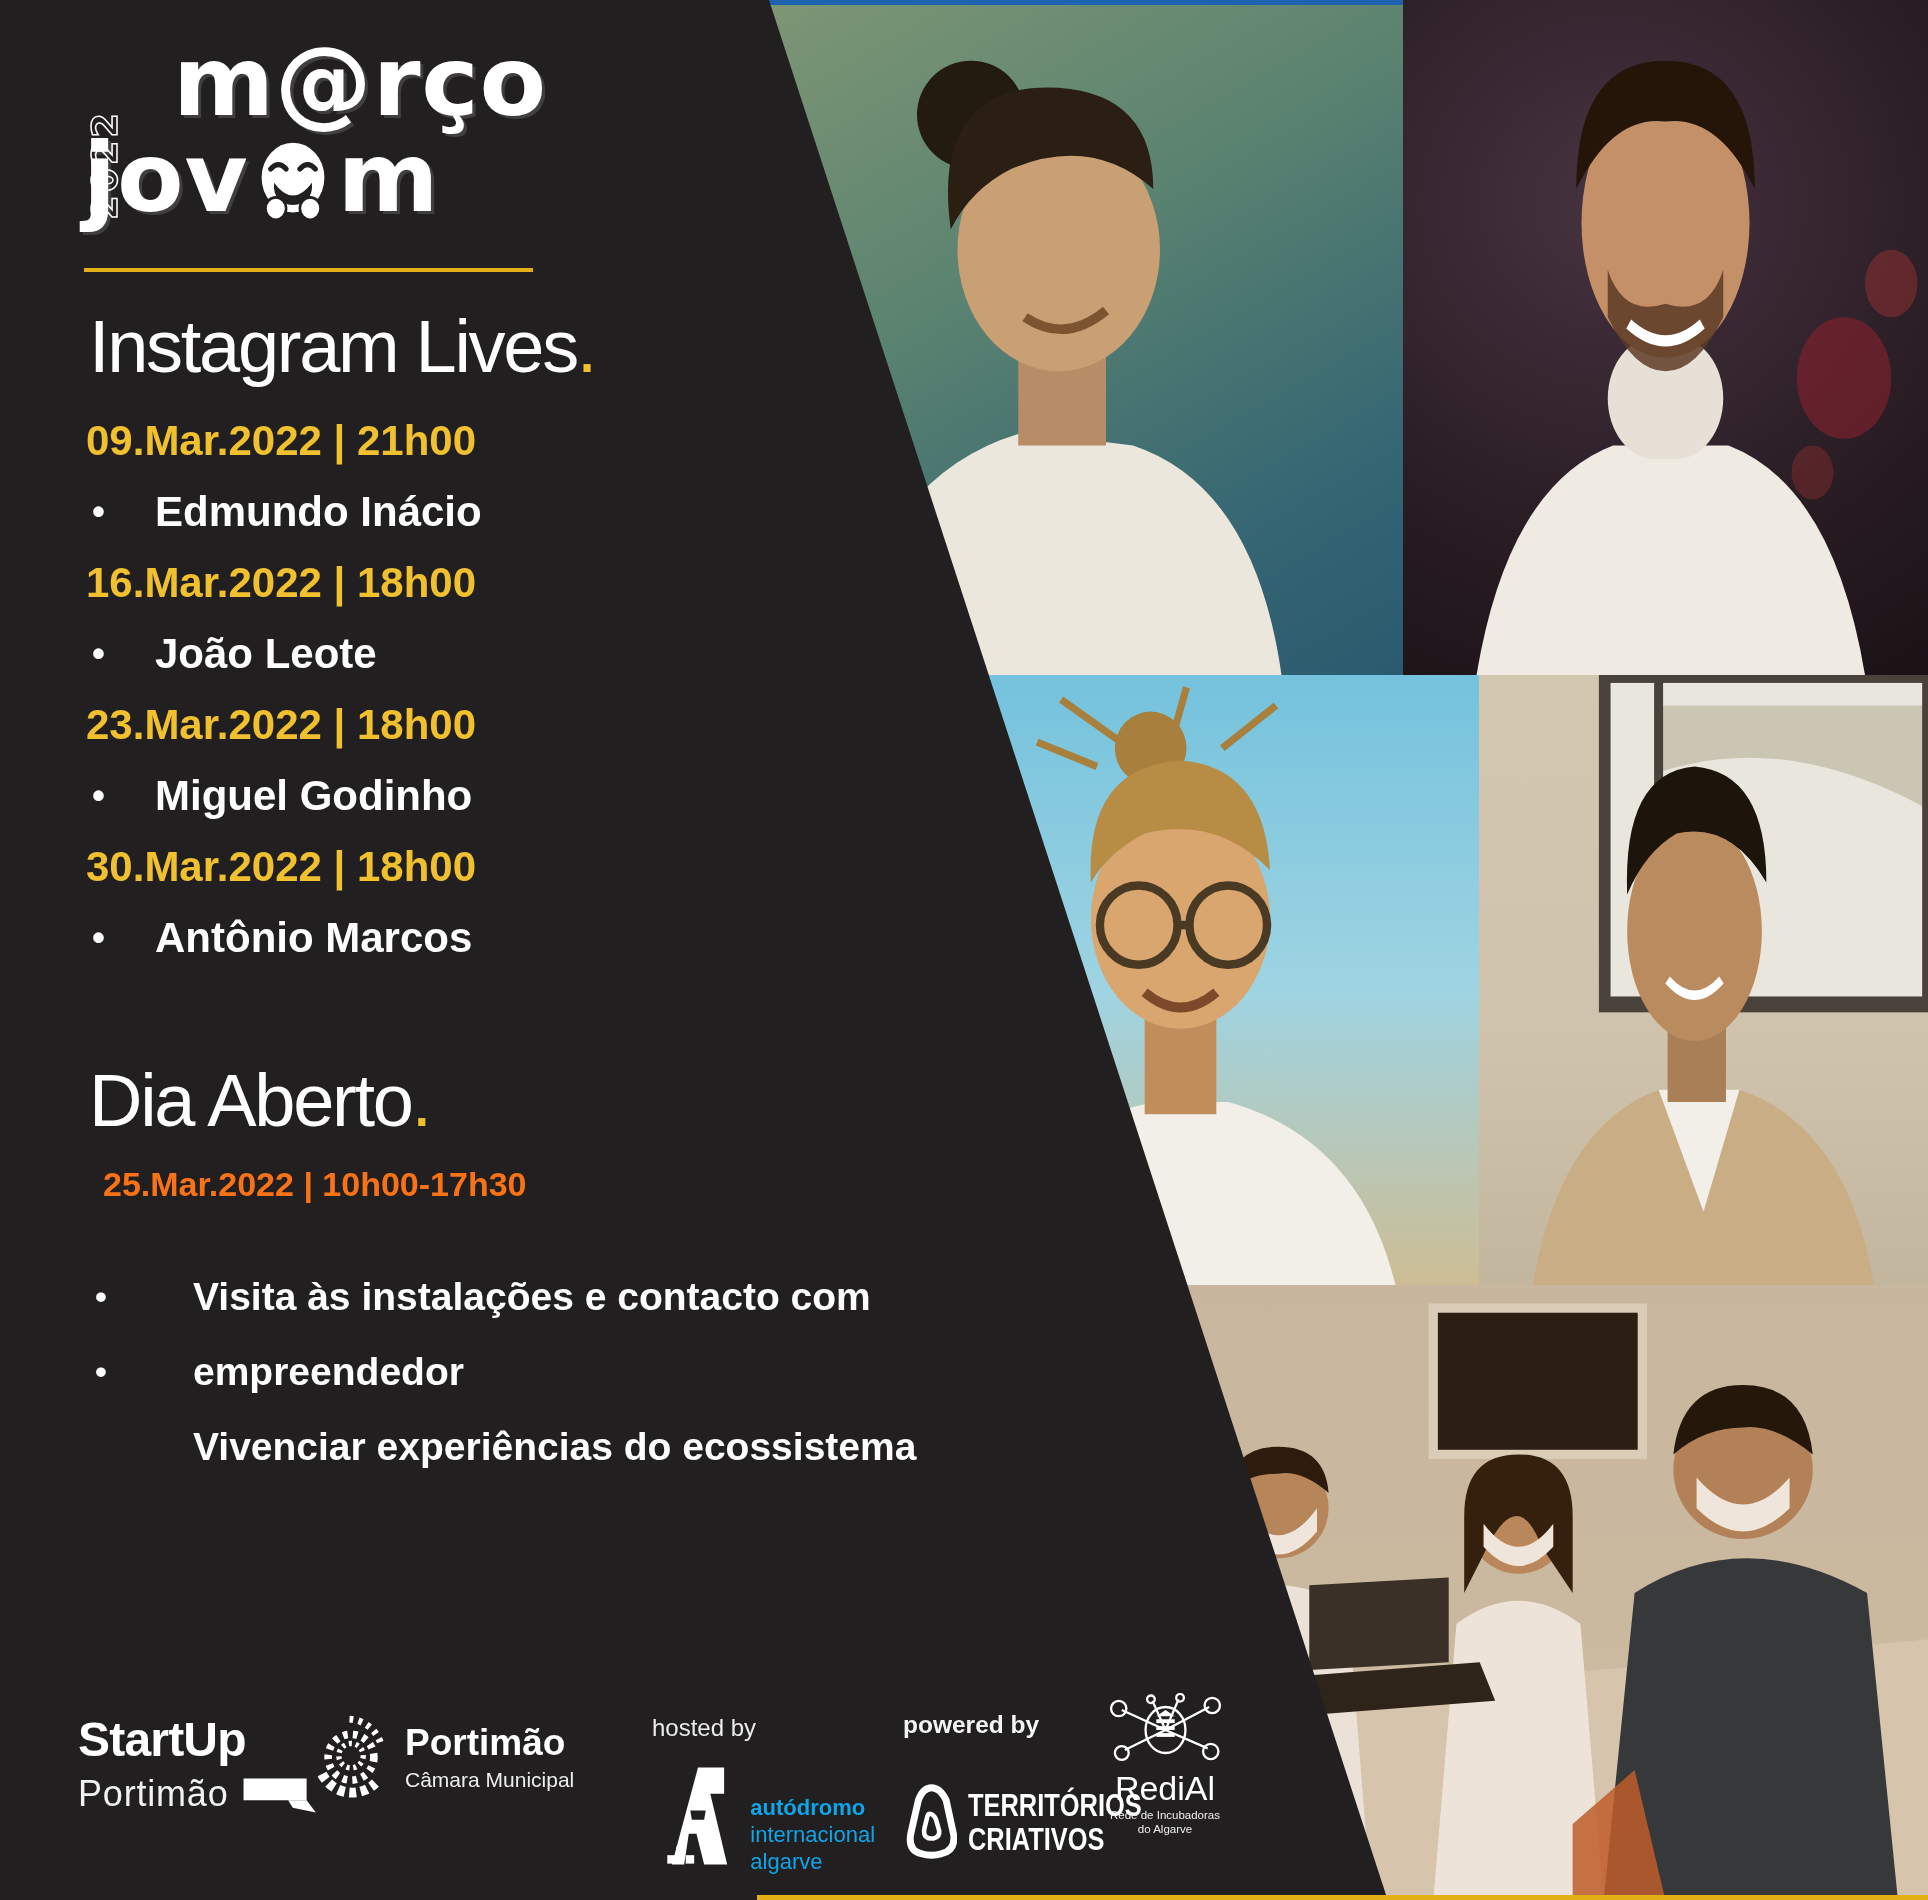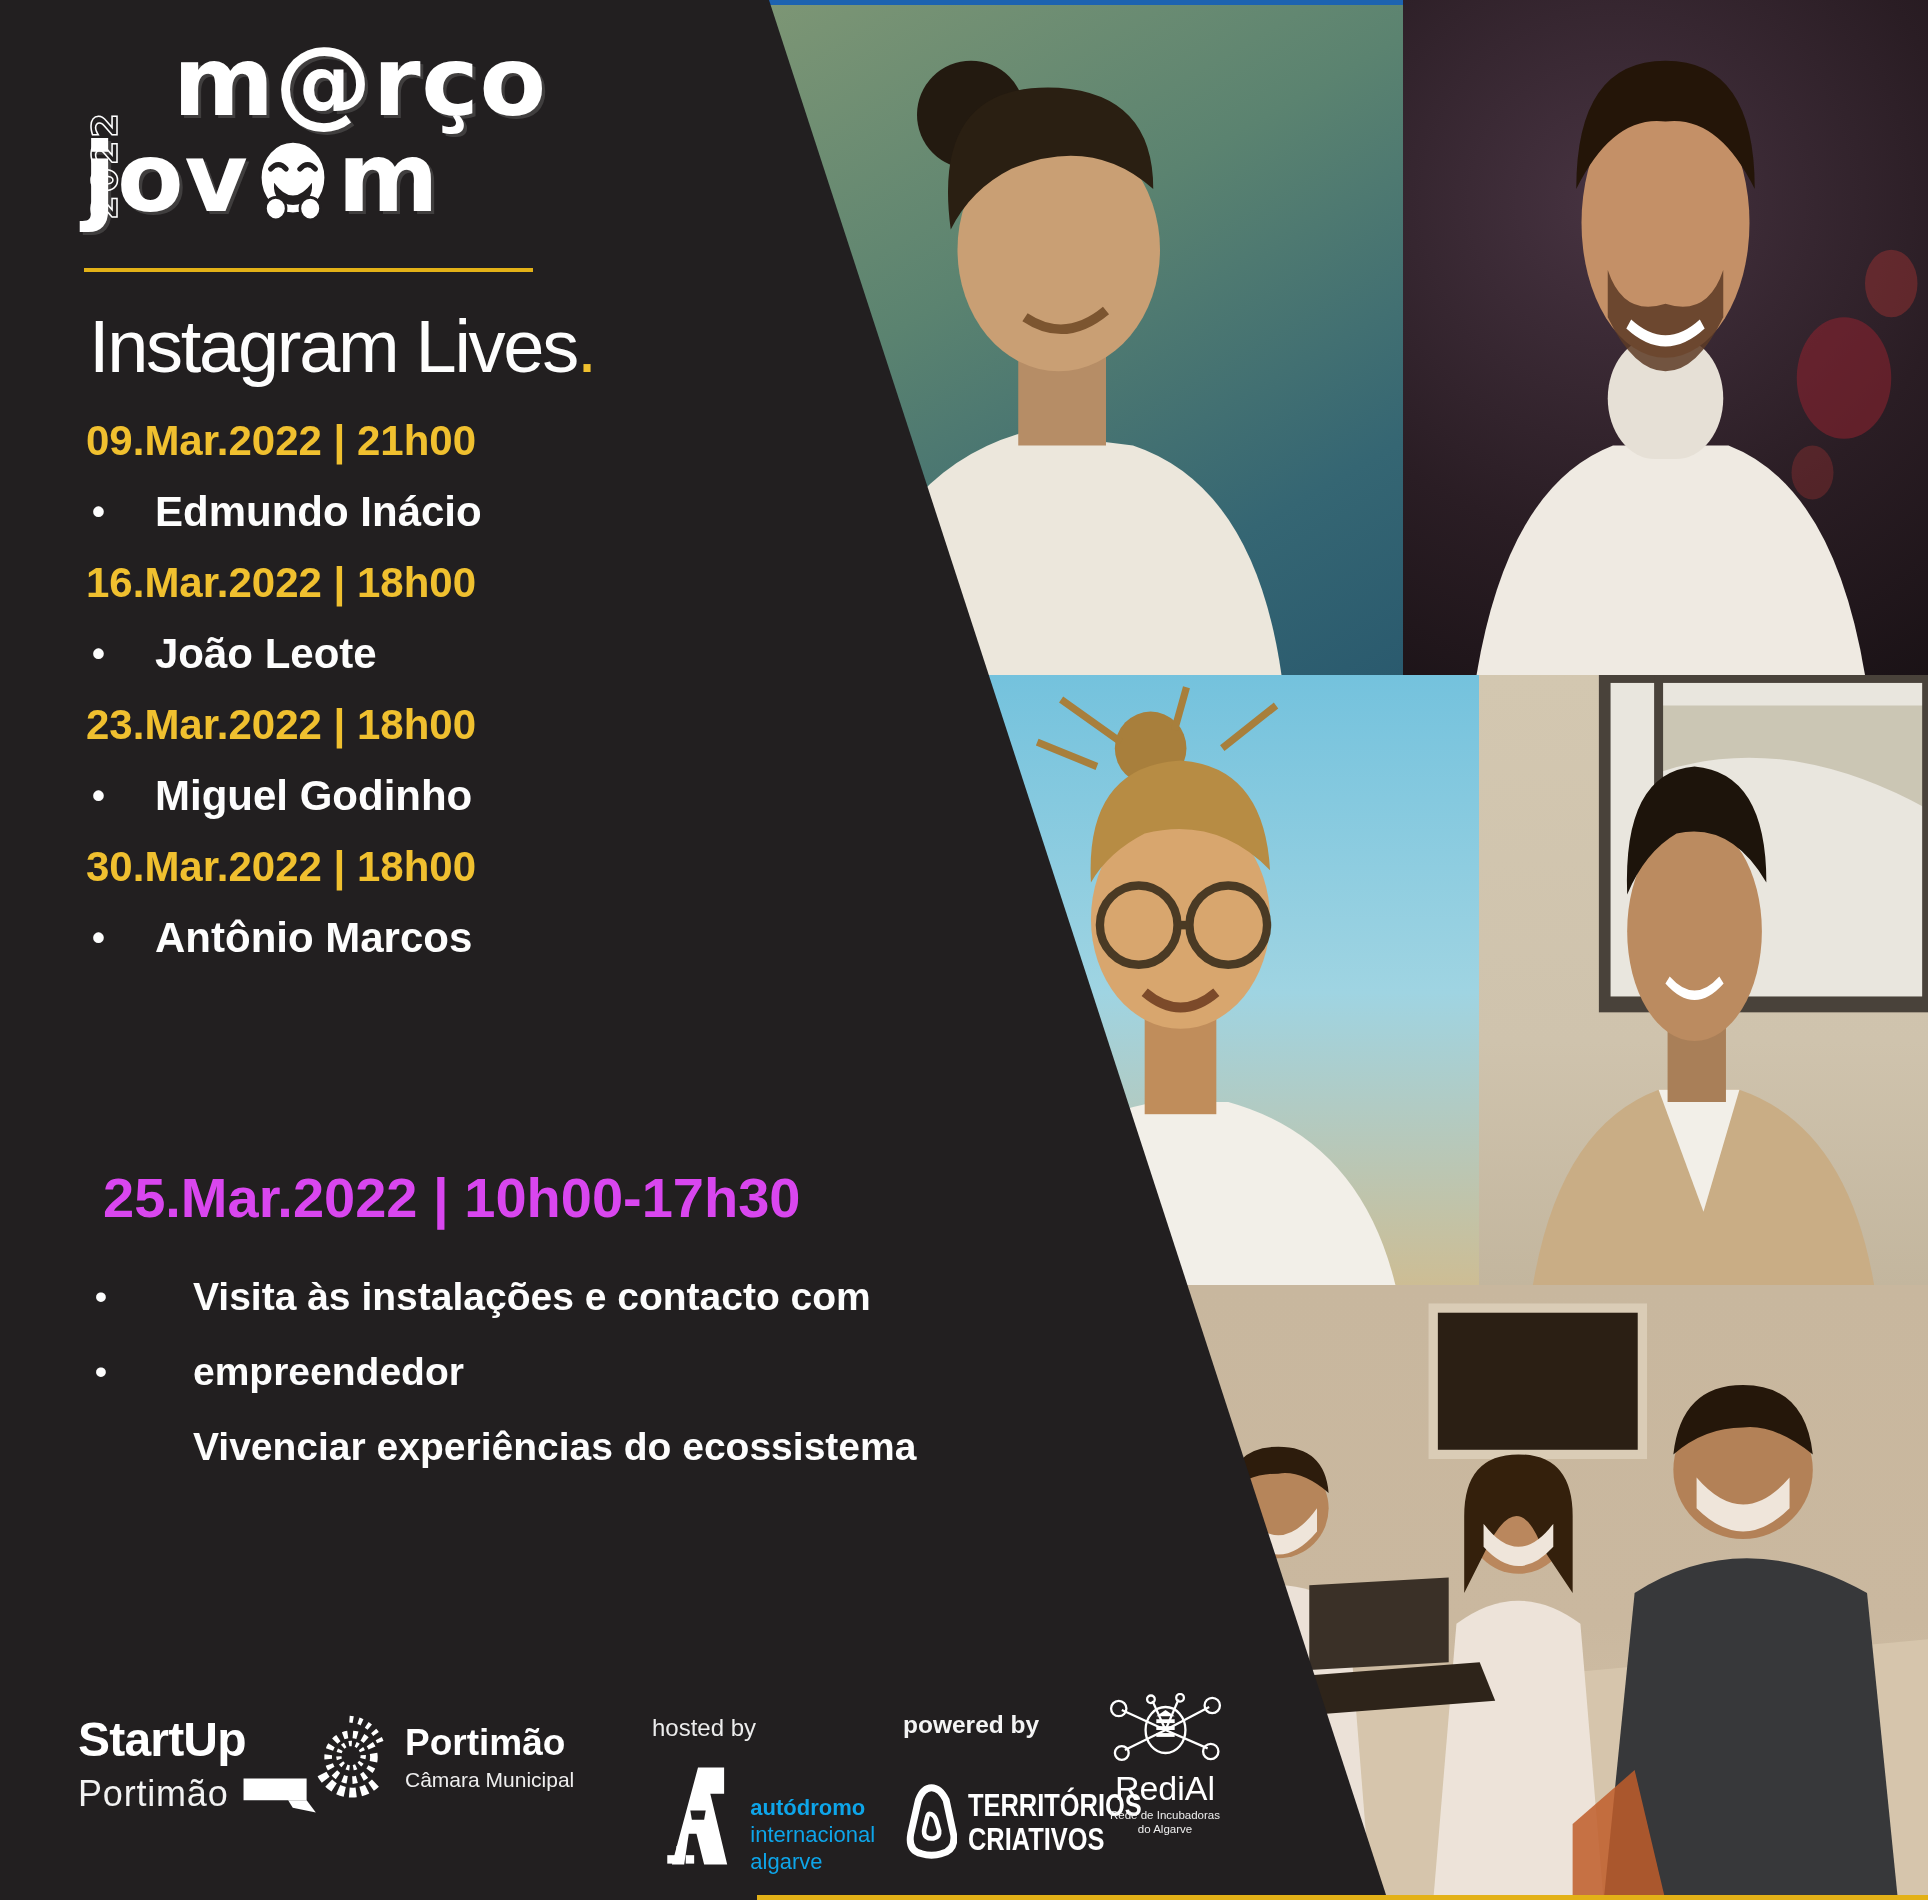--- a/index.html
+++ b/index.html
@@ -48,21 +48,21 @@
   .h-title{position:absolute;font-weight:400;font-size:74px;letter-spacing:-2.3px;color:#fdfdfd;}
   .h1{left:89px;top:304px;}
   .h2{left:89px;top:1058px;}
   .dot{color:#F0C02F;}
 
   .schedule{position:absolute;left:86px;top:405px;font-weight:700;font-size:42px;line-height:71px;}
   .sched-date{color:#F0C02F;}
   .sched-name{position:relative;padding-left:69px;color:#fdfdfd;}
   .sched-name .bullet{position:absolute;left:6.1px;top:0;font-size:37px;}
 
-  .date2{position:absolute;left:103px;top:1165px;font-weight:700;font-size:56px;color:#d946ef;}
+  .date2{position:absolute;left:103px;top:1165px;font-weight:700;font-size:34px;color:#f97316;}
 
   .bullets{position:absolute;left:92px;top:1259px;font-weight:700;font-size:39px;line-height:75px;color:#fdfdfd;}
   .bullet-item{position:relative;padding-left:101px;}
   .bullet-item .bullet{position:absolute;left:3.1px;top:0;font-size:34px;}
 
   
   .partners{position:absolute;inset:0;font-weight:400;}
   .startup{position:absolute;left:78px;top:1716px;}
   .startup-top{font-weight:800;font-size:48px;letter-spacing:-0.8px;line-height:1;}
   .startup-bottom{display:flex;align-items:center;gap:14px;margin-top:9.2px;}
@@ -223,20 +223,21 @@
       <div class="sched-date">09.Mar.2022 | 21h00</div>
       <div class="sched-name"><span class="bullet">•</span><span>Edmundo Inácio</span></div>
       <div class="sched-date">16.Mar.2022 | 18h00</div>
       <div class="sched-name"><span class="bullet">•</span><span>João Leote</span></div>
       <div class="sched-date">23.Mar.2022 | 18h00</div>
       <div class="sched-name"><span class="bullet">•</span><span>Miguel Godinho</span></div>
       <div class="sched-date">30.Mar.2022 | 18h00</div>
       <div class="sched-name"><span class="bullet">•</span><span>Antônio Marcos</span></div>
     </div>
 
+    <div class="h-title h2"><span>Dia Aberto</span><span class="dot">.</span></div>
     <div class="date2">25.Mar.2022 | 10h00-17h30</div>
 
     <div class="bullets">
       <div class="bullet-item">
         <span class="bullet">•</span>
         <div>Visita às instalações e contacto com</div>
       </div>
       <div class="bullet-item">
         <span class="bullet">•</span>
         <div>empreendedor</div>

